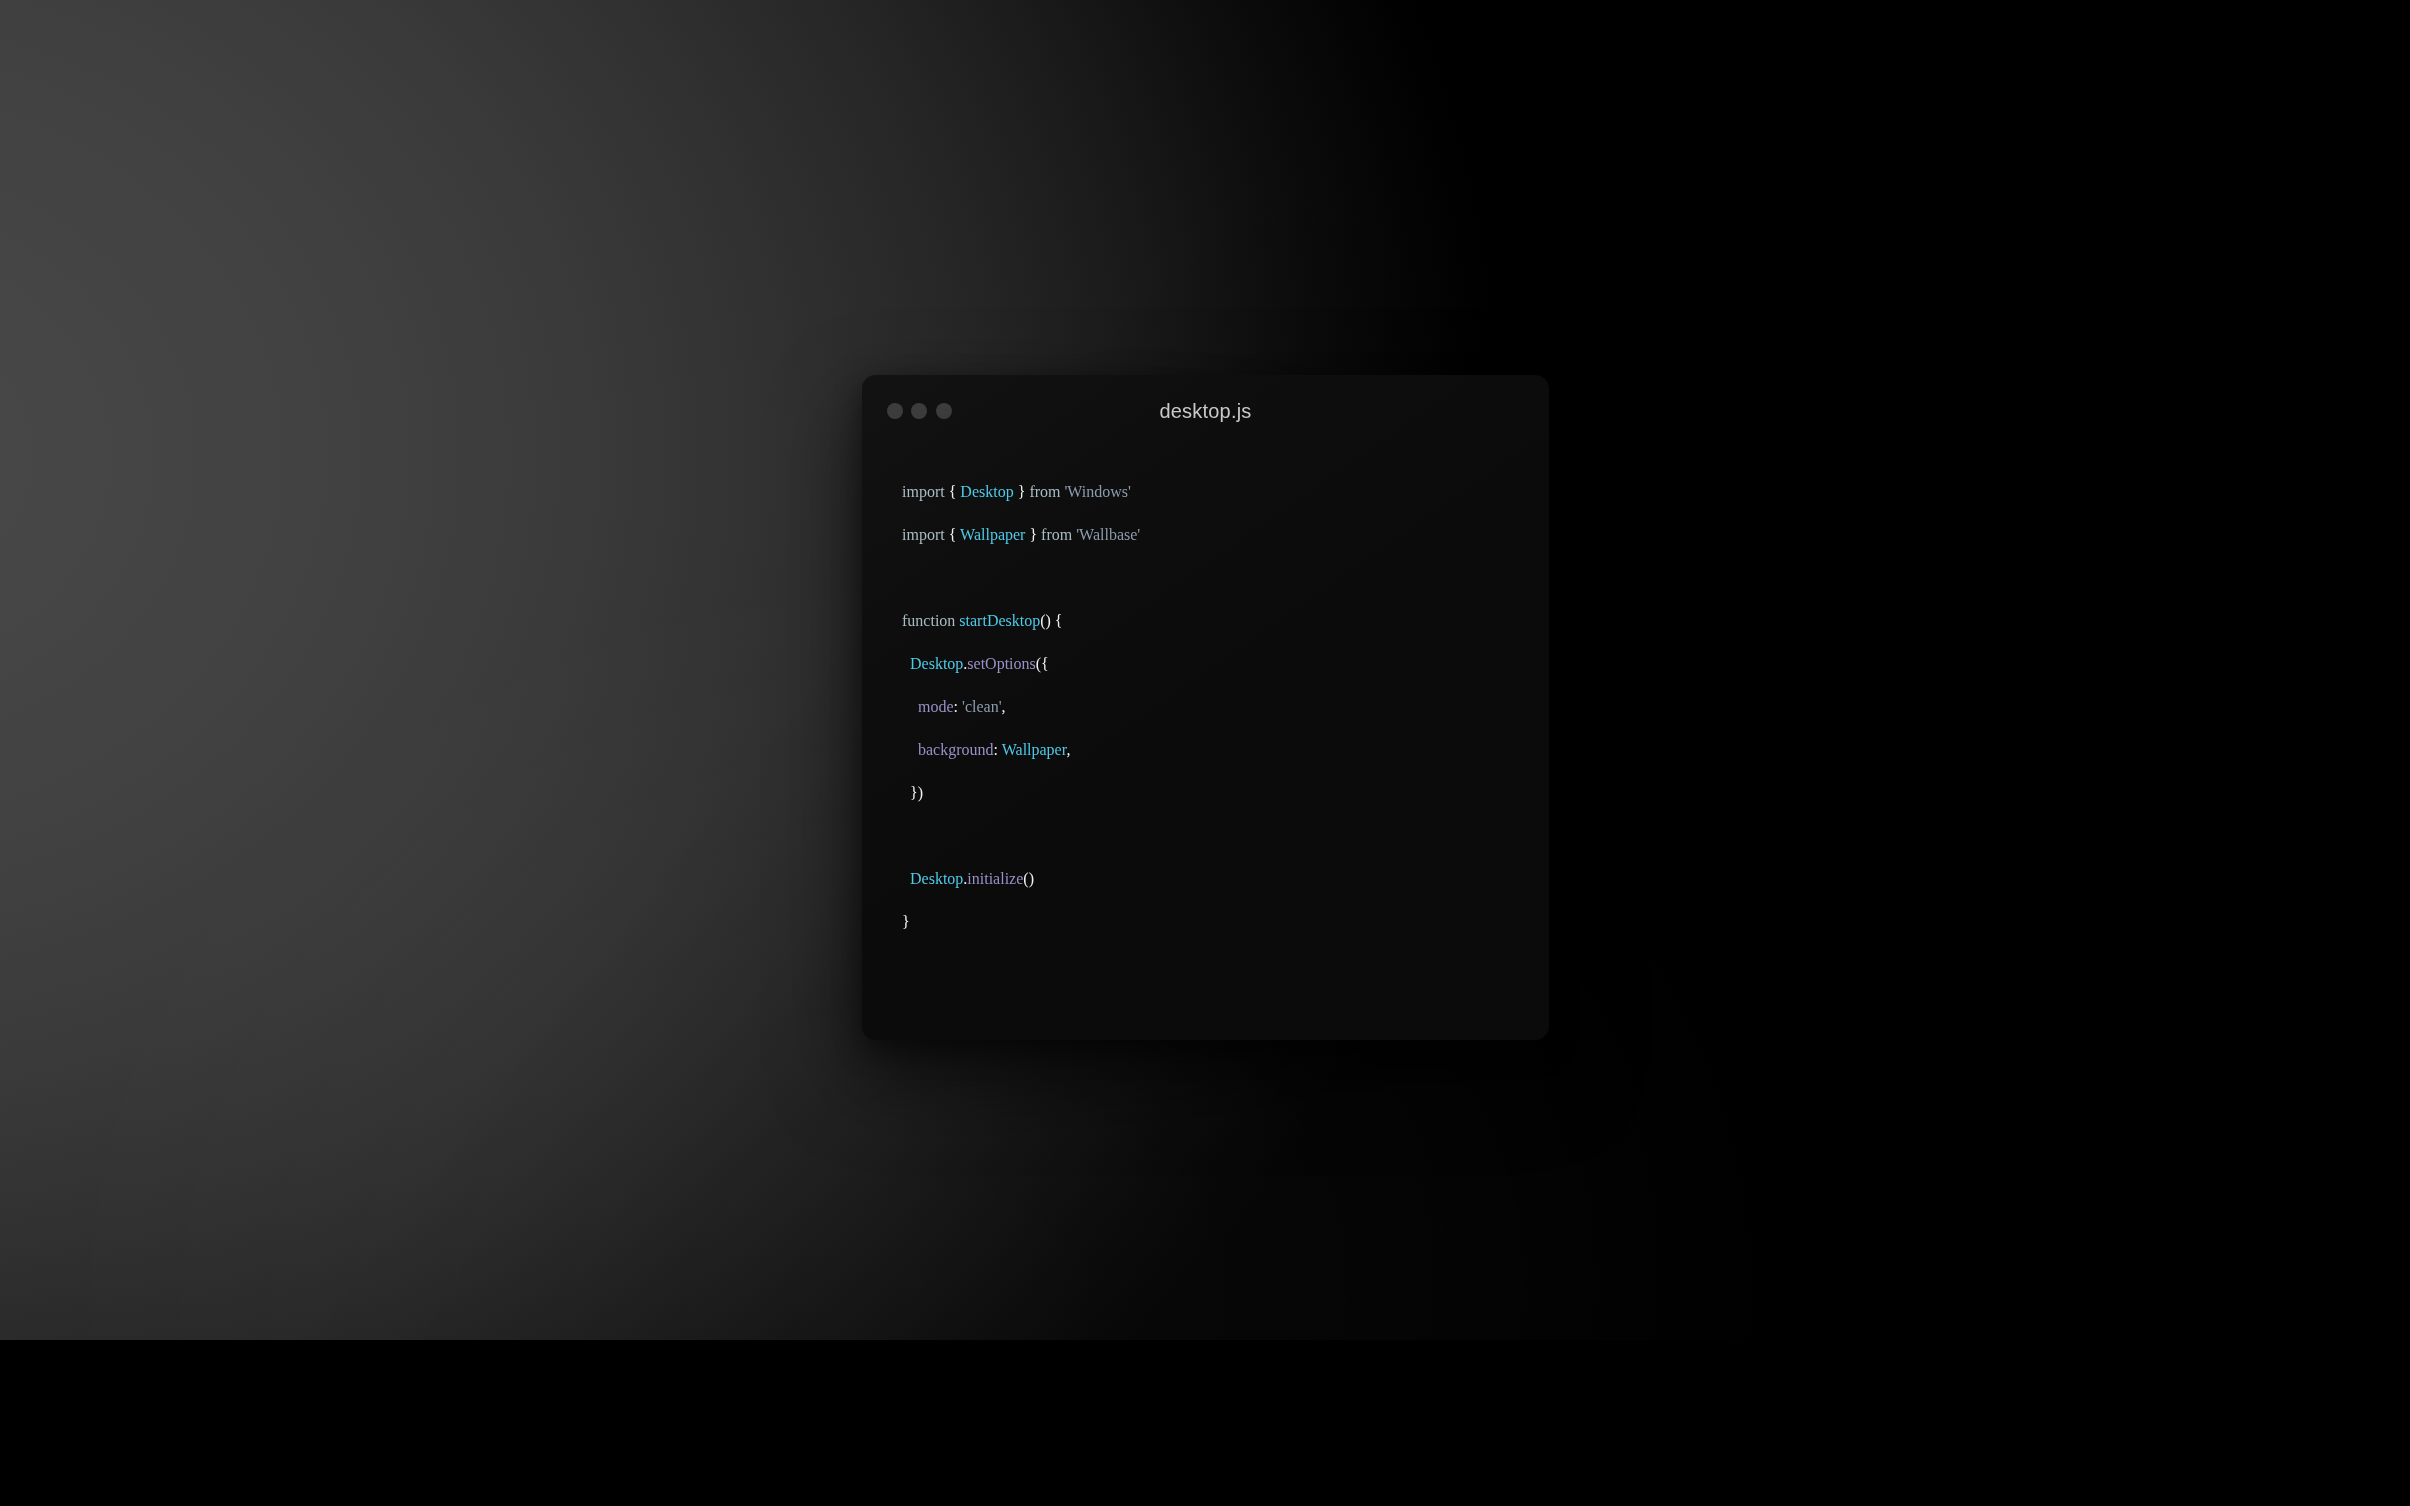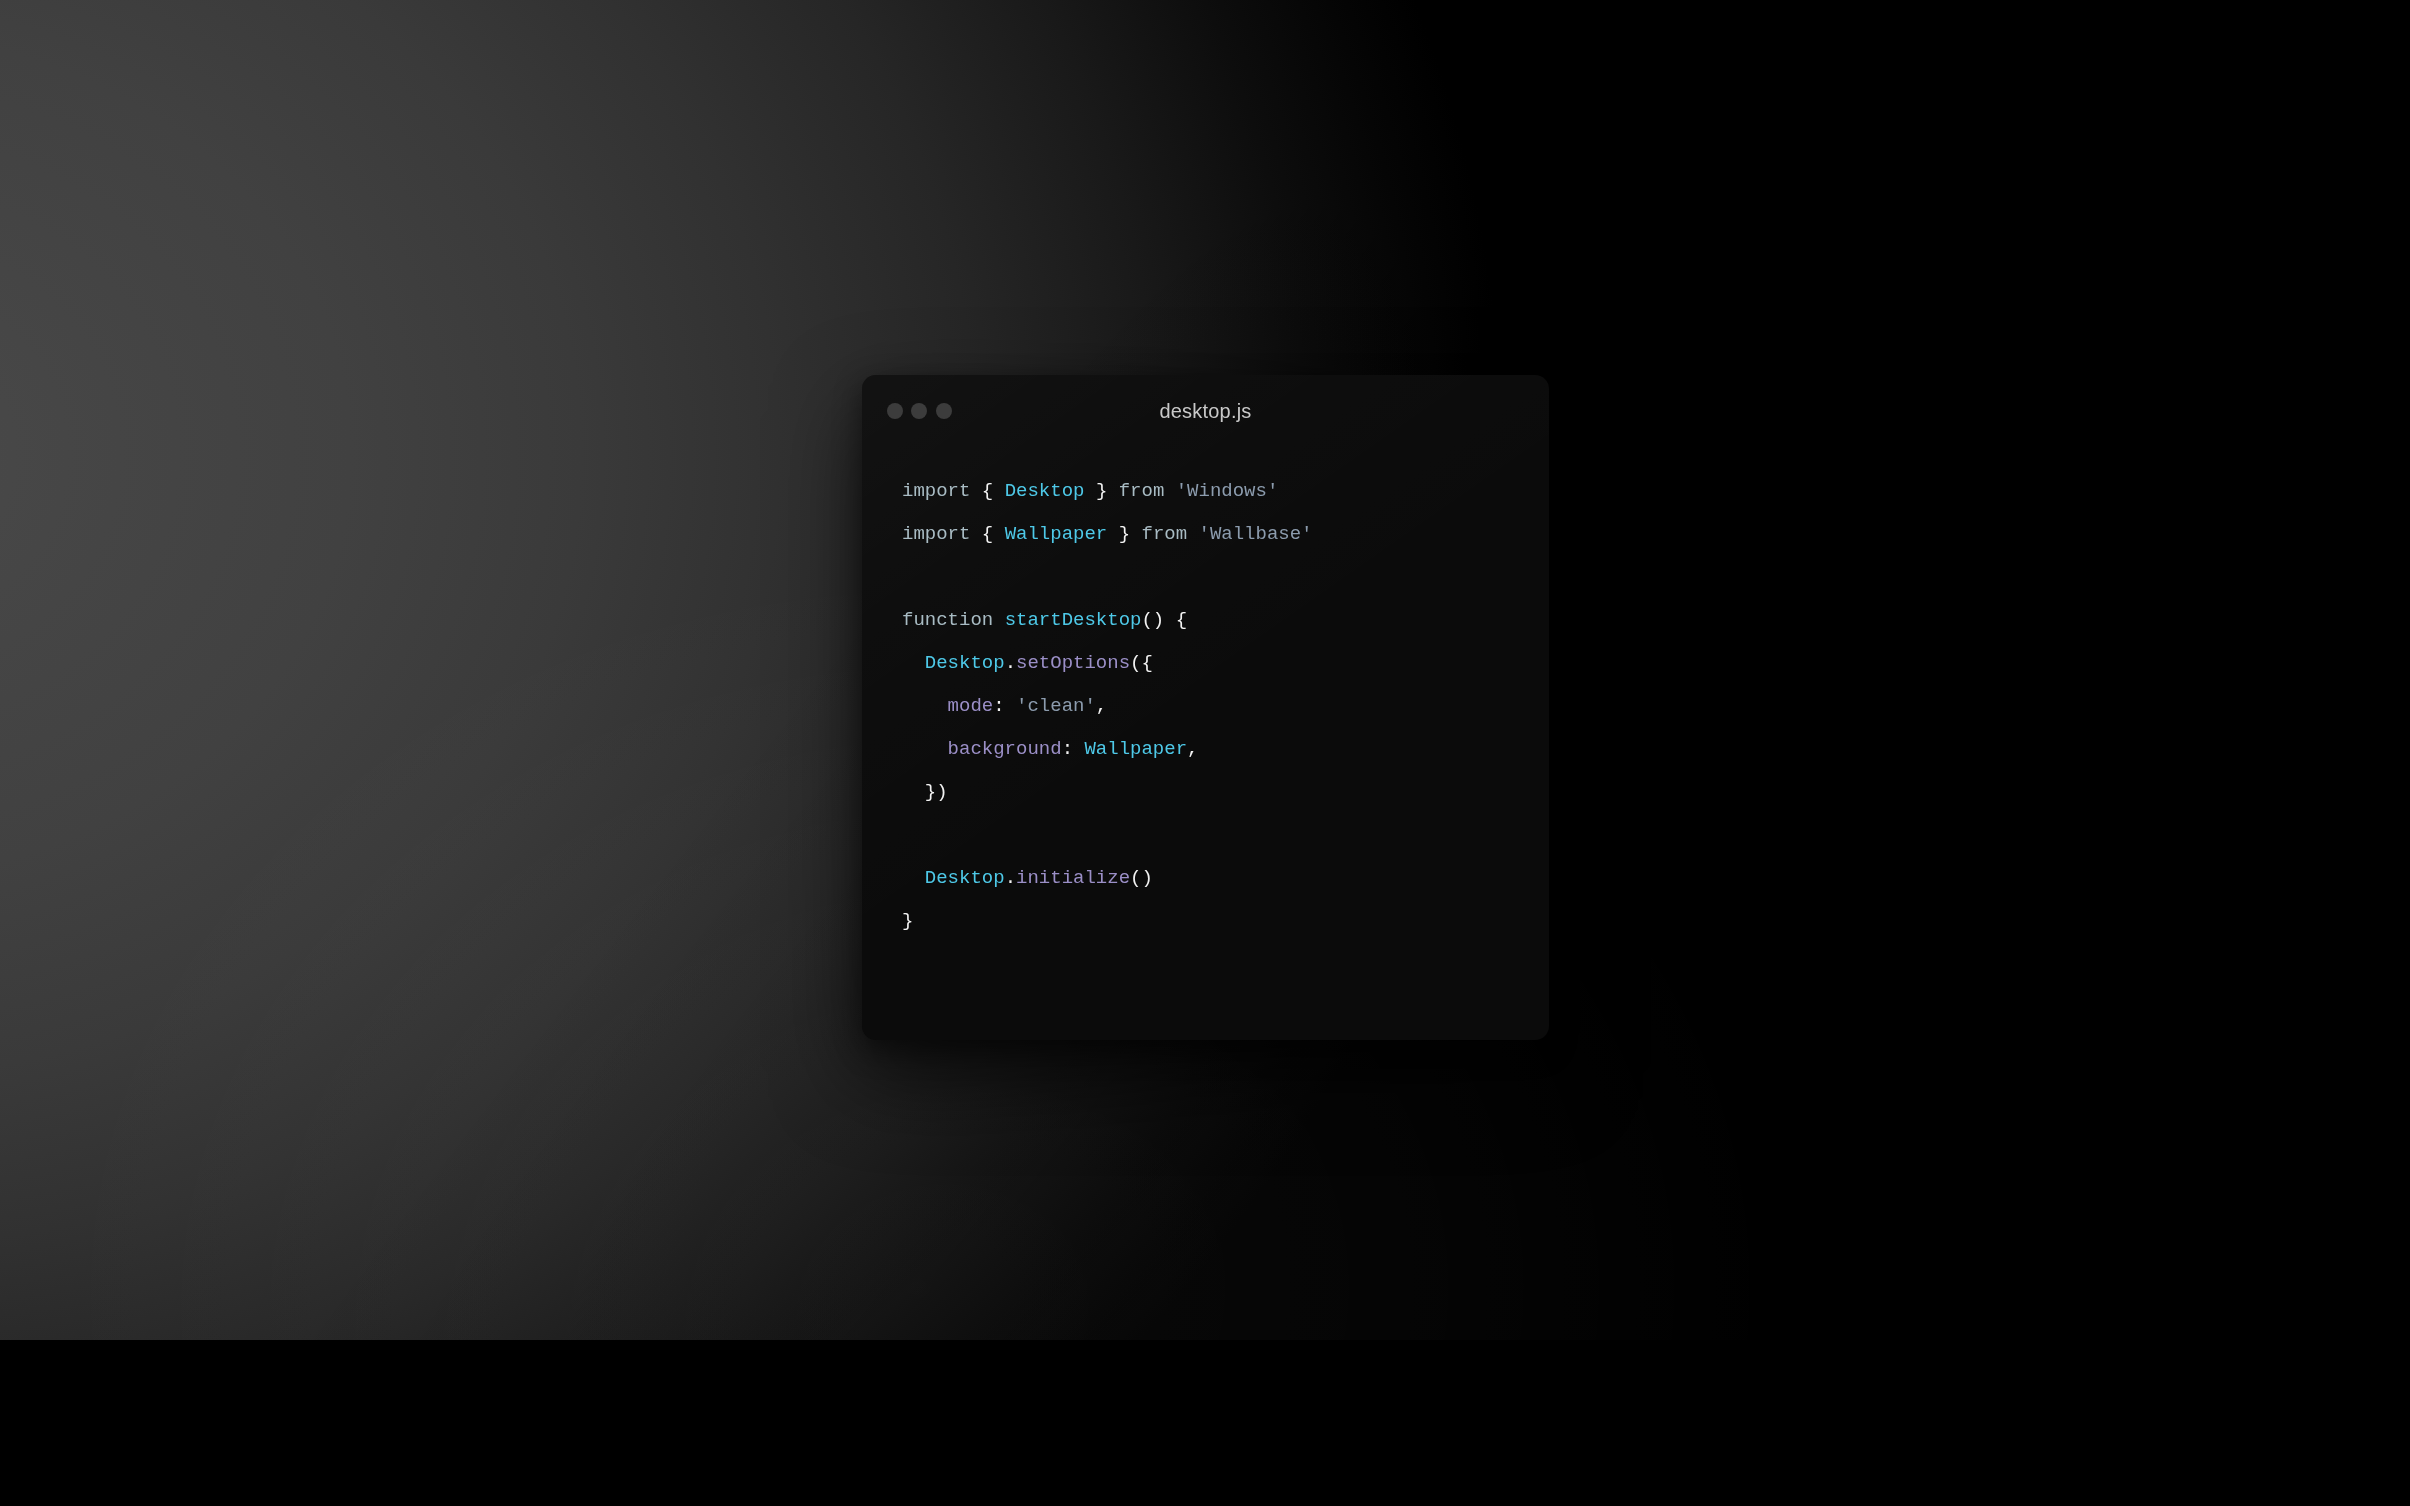--- a/index.html
+++ b/index.html
@@ -126,22 +126,22 @@
     letter-spacing: 0.2px;
     color: #c9c9c9;
     pointer-events: none;
   }
 
   
   .code-body {
     position: relative;
     z-index: 2;
     padding: 22.6px 0 0 40px;
-    font-family: Liberation Mono, monospace;
-    font-size: 19px;
+    font-family: Liberation Serif, serif;
+    font-size: 16px;
     line-height: 43px;
     white-space: pre;
     tab-size: 2;
   }
 
   .code-line {
     height: 43px;
     white-space: pre;
   }
 

